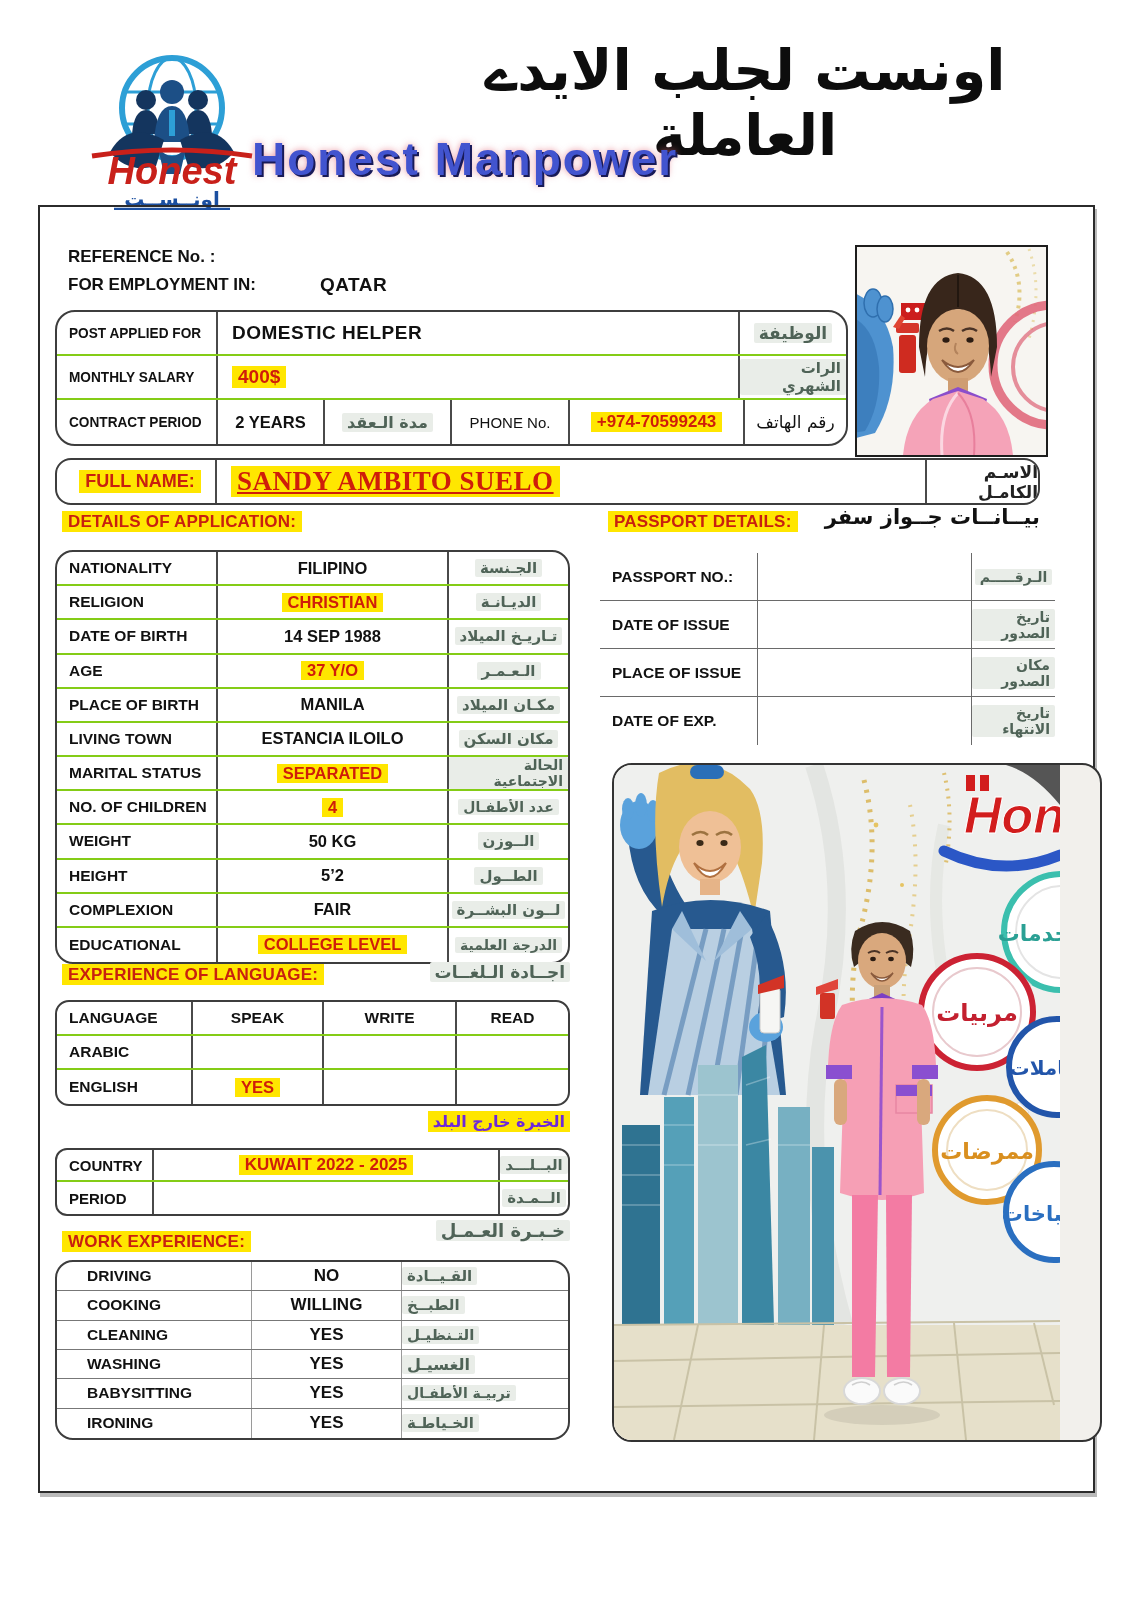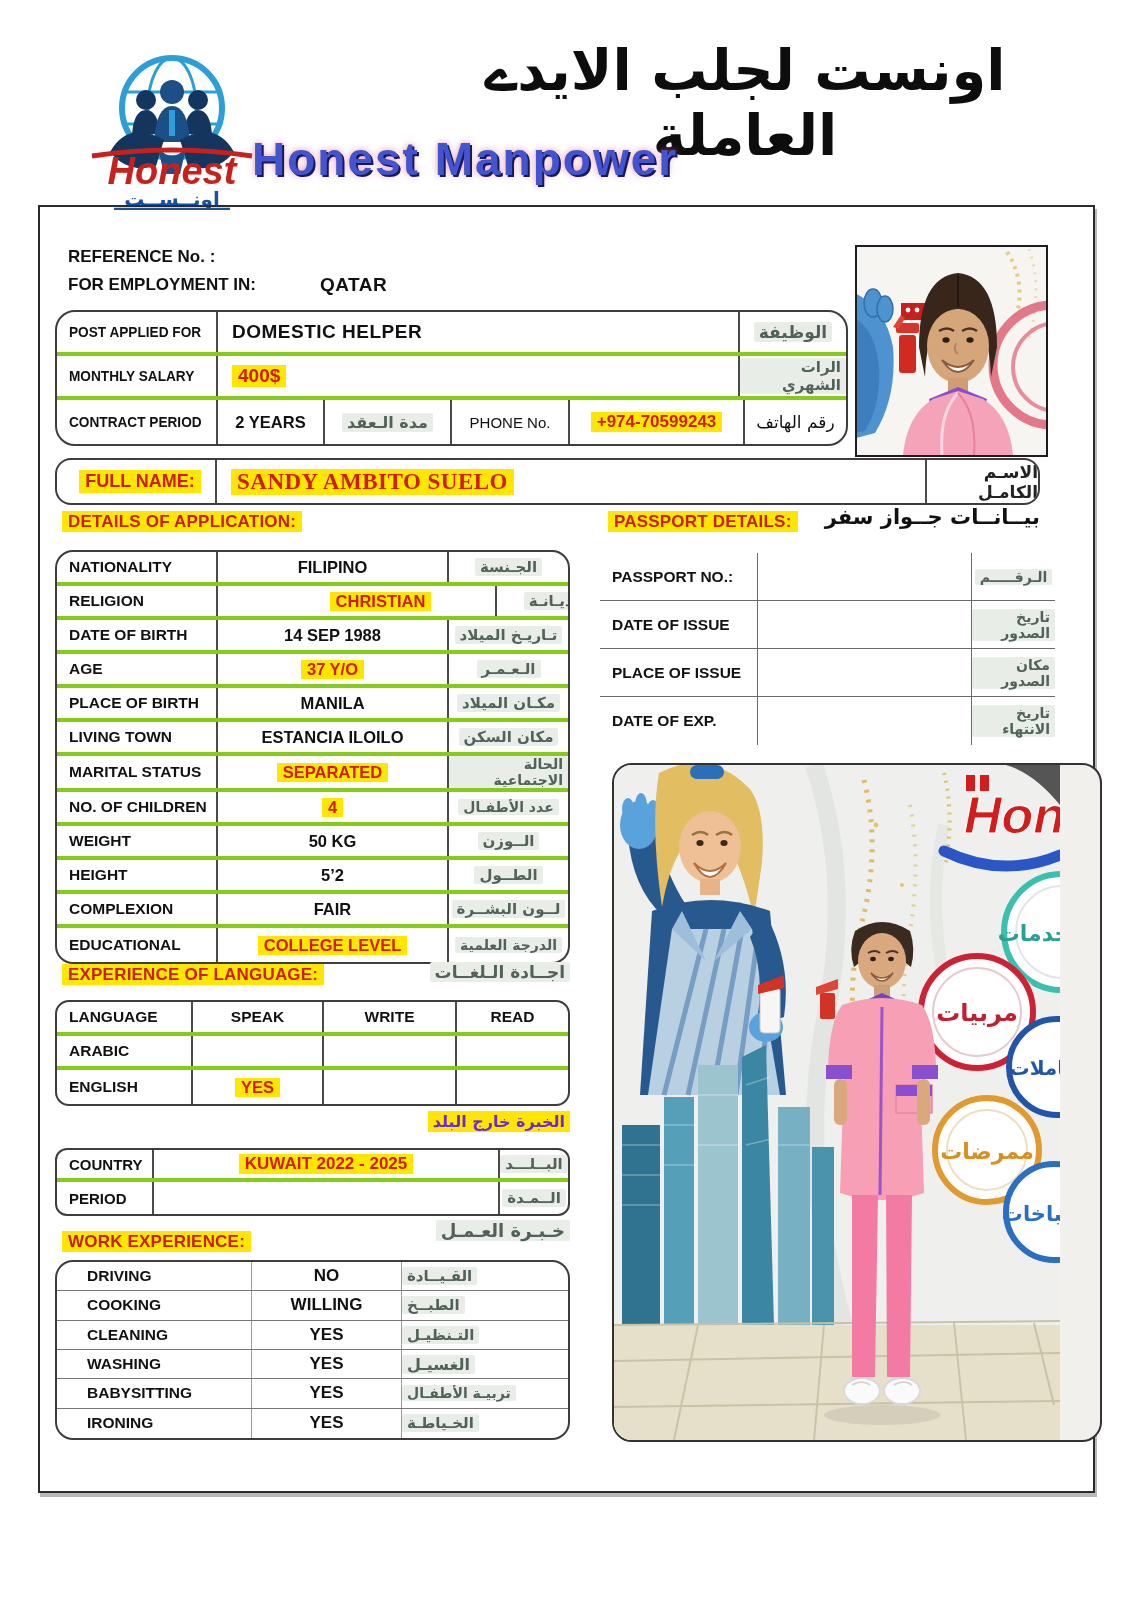--- a/index.html
+++ b/index.html
@@ -12,30 +12,30 @@
        padding:0 5px;border-radius:2px;}
   .hl{background:#ffe600;color:#c8200f;font-weight:bold;padding:1px 6px;}
   .vhl{background:#ffe600;color:#cf1d0a;font-weight:bold;padding:0 6px;}
   .narrow{display:inline-block;transform:scaleX(.88);transform-origin:left center;white-space:nowrap;}
   
   .frame{left:38px;top:205px;width:1053px;height:1284px;border:2px solid #2b2b2b;
          box-shadow:2px 4px 0 rgba(130,130,130,.55);}
   
   .rt{border:2px solid #3d3d3d;border-radius:18px;overflow:hidden;background:#fff;
       display:grid;box-sizing:border-box;}
-  .row{display:grid;border-bottom:4px solid #84cc16;box-sizing:border-box;align-items:stretch;}
+  .row{display:grid;border-bottom:2px solid #84cc16;box-sizing:border-box;align-items:stretch;}
   .row:last-child{border-bottom:none;}
   .cell{display:flex;align-items:center;box-sizing:border-box;min-width:0;}
   .vr{border-right:2px solid #4a4a4a;}
   .lbl{padding-left:12px;font-weight:bold;font-size:15.5px;}
   .val{justify-content:center;text-align:center;font-weight:bold;font-size:16.5px;}
   .arc{justify-content:center;font-size:15px;}
   .photo-border{border:2px solid #1d1d1d;box-sizing:border-box;overflow:hidden;background:#f2f0ec;}
   svg text{font-family:"DejaVu Sans",sans-serif;}
-  .serifname{font-family:"Liberation Serif",serif;font-size:23px;letter-spacing:.5px;}
+  .serifname{font-family:"Liberation Serif",serif;font-size:27px;letter-spacing:.5px;text-decoration:underline;}
   .secttl{font-size:17px;letter-spacing:.2px;}
   .light-div{border-right:1.3px solid #9a9a9a;}
 </style>
 </head>
 <body>
 
 <div class="page">
 
   <div class="abs" style="left:80px;top:52px;width:178px;height:158px;">
     <svg width="178" height="158" viewBox="0 0 178 158">
@@ -164,21 +164,21 @@
   <div class="abs rt" style="left:55px;top:550px;width:515px;height:414px;grid-template-rows:repeat(12,1fr);border-radius:18px;">
     <div class="row" style="grid-template-columns:161px 231px 1fr;">
       <div class="cell lbl vr">NATIONALITY</div>
       <div class="cell val vr">
           <span>FILIPINO</span>
         </div>
       <div class="cell arc ar">
           <span class="arg">الجـنسة</span>
         </div>
     </div>
-    <div class="row" style="grid-template-columns:161px 231px 1fr;gap:48px;">
+    <div class="row" style="grid-template-columns:161px 231px 1fr;">
       <div class="cell lbl vr">RELIGION</div>
       <div class="cell val vr">
           <span class="vhl">CHRISTIAN</span>
         </div>
       <div class="cell arc ar">
           <span class="arg">الديـانـة</span>
         </div>
     </div>
     <div class="row" style="grid-template-columns:161px 231px 1fr;">
       <div class="cell lbl vr">DATE OF BIRTH</div>

